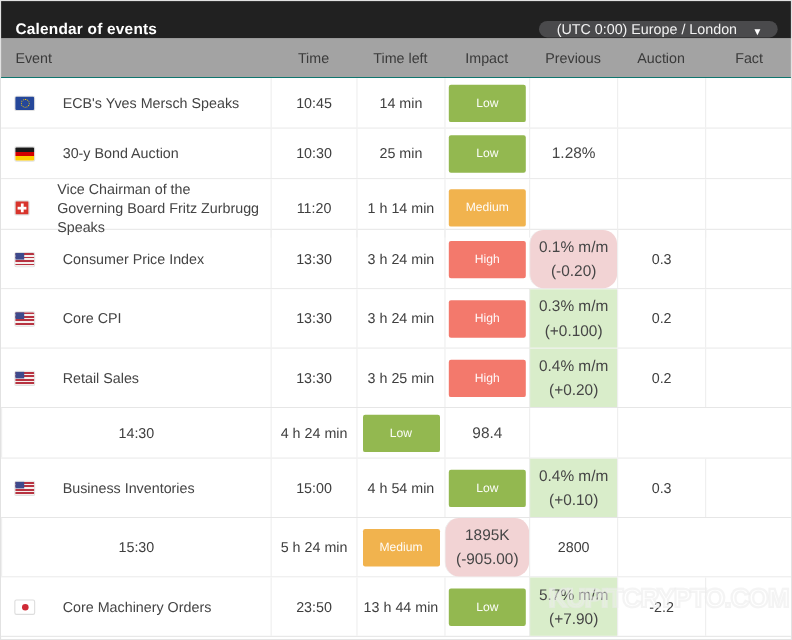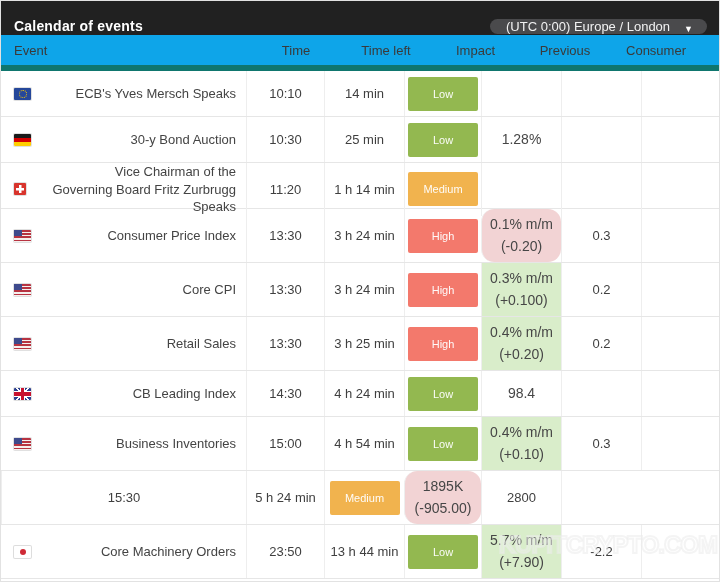--- a/index.html
+++ b/index.html
@@ -12,29 +12,29 @@
   .topbar { height: 34px; background: #212121; display: flex; align-items: center; justify-content: space-between; padding: 16px 12px 0 13px; }
   .topbar-title { color: #fff; font-size: 14px; font-weight: bold; letter-spacing: .2px; }
   .tz-pill { background: #4a4a4c; border-radius: 14px; height: 15px; display: flex; align-items: flex-end; gap: 14px; padding: 0 14px 0 16px; cursor: pointer; }
   .tz-label { color: #f2f2f2; font-size: 13px; white-space: nowrap; }
   .tz-caret { color: #fff; font-size: 9px; line-height: 1; }
 
   
   .hrow, .row { display: grid; grid-template-columns: 245px 78px 80px 77px 80px 80px 80px; }
 
   
-  .hrow { height: 36px; background: #0ea5e9; border-bottom: 6px solid #0f766e; gap: 11px; }
+  .hrow { height: 36px; background: #a3a3a3; border-bottom: 1px solid #0f766e; }
   .hcell { display: flex; align-items: center; justify-content: center; font-size: 13px; color: #3a3a3a; }
   .hcell.first { justify-content: flex-start; padding-left: 13px; }
 
   
   .row { height: 46px; border-bottom: 1px solid #e6e6e6; background: #fff; }
   .row.tall { height: 54px; }
   .cell { display: flex; align-items: center; justify-content: center; font-size: 13px; color: #3f3f3f; border-left: 1px solid #eee; text-align: center; }
-  .cell.event { justify-content: flex-start; padding: 0 10px 0 13px; border-left: none; gap: 26px; text-align: right; line-height: 1.35; color: #444; }
+  .cell.event { justify-content: flex-start; padding: 0 10px 0 13px; border-left: none; gap: 26px; text-align: left; line-height: 1.35; color: #444; }
   .event-label { flex: 1; }
 
   
   .badge { width: 70px; height: 34px; border-radius: 2px; display: flex; align-items: center; justify-content: center; color: rgba(255,255,255,.96); font-size: 11px; font-weight: normal; }
   .badge-low { background: #93b850; }
   .badge-medium { background: #f1b34e; }
   .badge-high { background: #f3796c; text-align: right; }
 
   
   .prev { flex-direction: column; line-height: 1.55; font-size: 14px; color: #464646; }
@@ -77,30 +77,30 @@
       <span class="tz-caret">▼</span>
     </div>
   </div>
 
   <div class="hrow">
     <div class="hcell first">Event</div>
     <div class="hcell">Time</div>
     <div class="hcell">Time left</div>
     <div class="hcell">Impact</div>
     <div class="hcell">Previous</div>
-    <div class="hcell">Consumer</div>
+    <div class="hcell">Auction</div>
     <div class="hcell">Fact</div>
   </div>
 
   <div class="row">
     <div class="cell event">
       <span class="flag flag-eu"></span>
       <span class="event-label">ECB's Yves Mersch Speaks</span>
     </div>
-    <div class="cell">10:10</div>
+    <div class="cell">10:45</div>
     <div class="cell">14 min</div>
     <div class="cell">
         <span class="badge badge-low">Low</span>
       </div>
     <div class="cell prev">
         <div></div>
         <div></div>
       </div>
     <div class="cell"></div>
     <div class="cell"></div>
@@ -190,24 +190,20 @@
       </div>
     <div class="cell prev pos">
         <div>0.4% m/m</div>
         <div>(+0.20)</div>
       </div>
     <div class="cell">0.2</div>
     <div class="cell"></div>
   </div>
 
   <div class="row">
-    <div class="cell event">
-      <span class="flag flag-uk"></span>
-      <span class="event-label">CB Leading Index</span>
-    </div>
     <div class="cell">14:30</div>
     <div class="cell">4 h 24 min</div>
     <div class="cell">
         <span class="badge badge-low">Low</span>
       </div>
     <div class="cell prev">
         <div>98.4</div>
         <div></div>
       </div>
     <div class="cell"></div>

